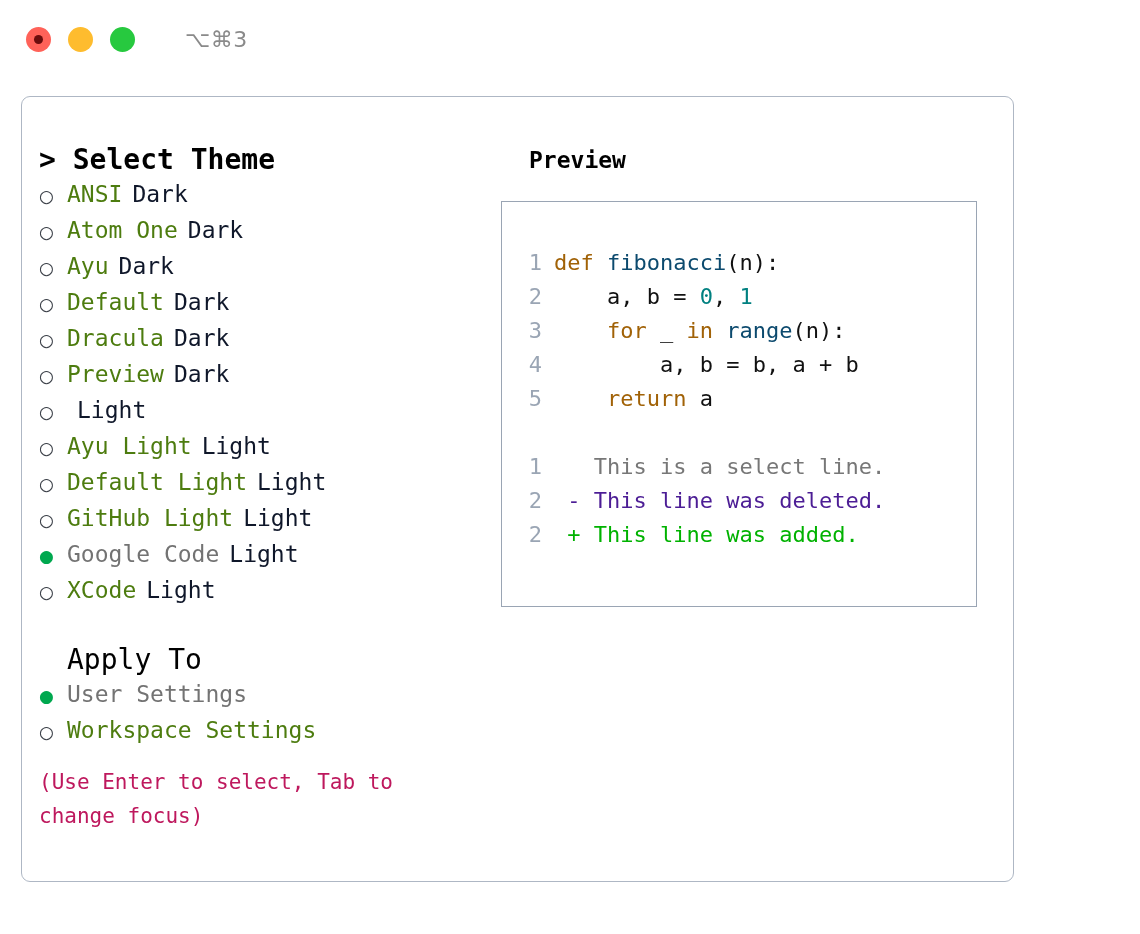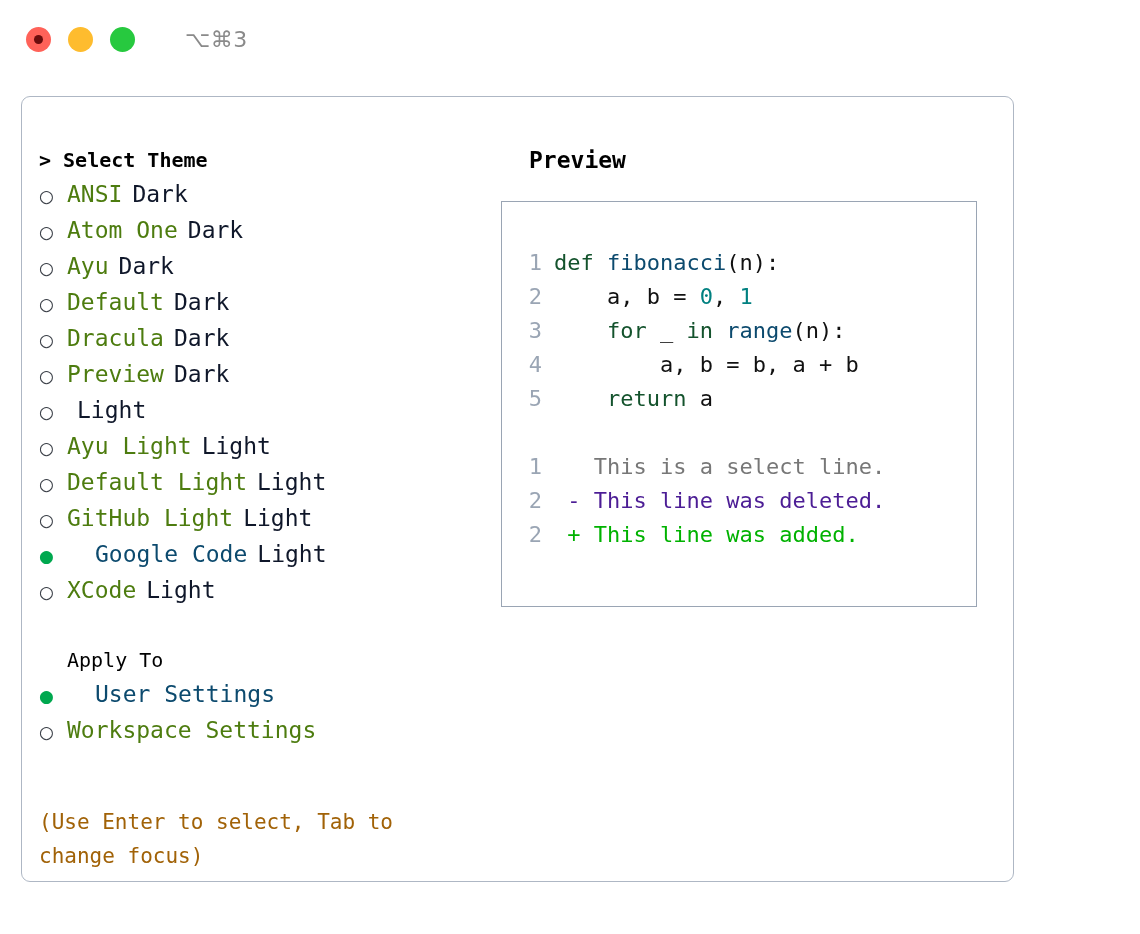--- a/index.html
+++ b/index.html
@@ -63,21 +63,21 @@
 
   .columns {
     display: flex;
     padding: 46px 0 0 0;
   }
   .col-left  { width: 468px; padding-left: 17px; }
   .col-right { flex: 1; padding-left: 11px; }
 
   
   .section-title {
-    font-size: 20px;
+    font-size: 28px;
     font-weight: bold;
     color: #000000;
     line-height: 34px;
     white-space: pre;
   }
   .section-title.indent { padding-left: 28px; font-weight: normal; }
 
   .opt {
     display: flex;
     align-items: baseline;
@@ -87,32 +87,32 @@
   }
   .bullet {
     width: 28px;
     flex: none;
     font-size: 17px;
     color: #3a3f47;
     font-family: "DejaVu Sans", sans-serif;
   }
   .opt.selected .bullet { color: #00a84f; }
   .opt-label { color: #4d7c0f; }
-  .opt.selected .opt-label { color: #0c4a6e; margin-left: 28px; }
+  .opt.selected .opt-label { color: #737373; }
   .opt-tag {
     color: #0f172a;
     padding-left: 10px;
   }
 
   .spacer { height: 34px; }
 
   .hint {
-    margin-top: 56px;
+    margin-top: 16px;
     font-size: 21px;
-    color: #a16207;
+    color: #be185d;
     line-height: 34px;
     width: 420px;
     white-space: pre-wrap;
   }
 
   
   .preview-title {
     font-size: 23px;
     font-weight: bold;
     color: #000000;
@@ -133,21 +133,21 @@
     line-height: 34px;
     white-space: pre;
   }
   .lineno {
     width: 34px;
     flex: none;
     text-align: right;
     color: #9aa5b4;
     padding-right: 12px;
   }
-  .tok-kw   { color: #14532d; }
+  .tok-kw   { color: #a16207; }
   .tok-fn   { color: #0c4a6e; }
   .tok-num  { color: #008080; }
   .tok-pl   { color: #111111; }
   .tok-ctx  { color: #777777; }
   .tok-del  { color: #4c1d95; }
   .tok-add  { color: #00b200; }
 
   .code-gap { height: 34px; }
 </style>
 </head>

